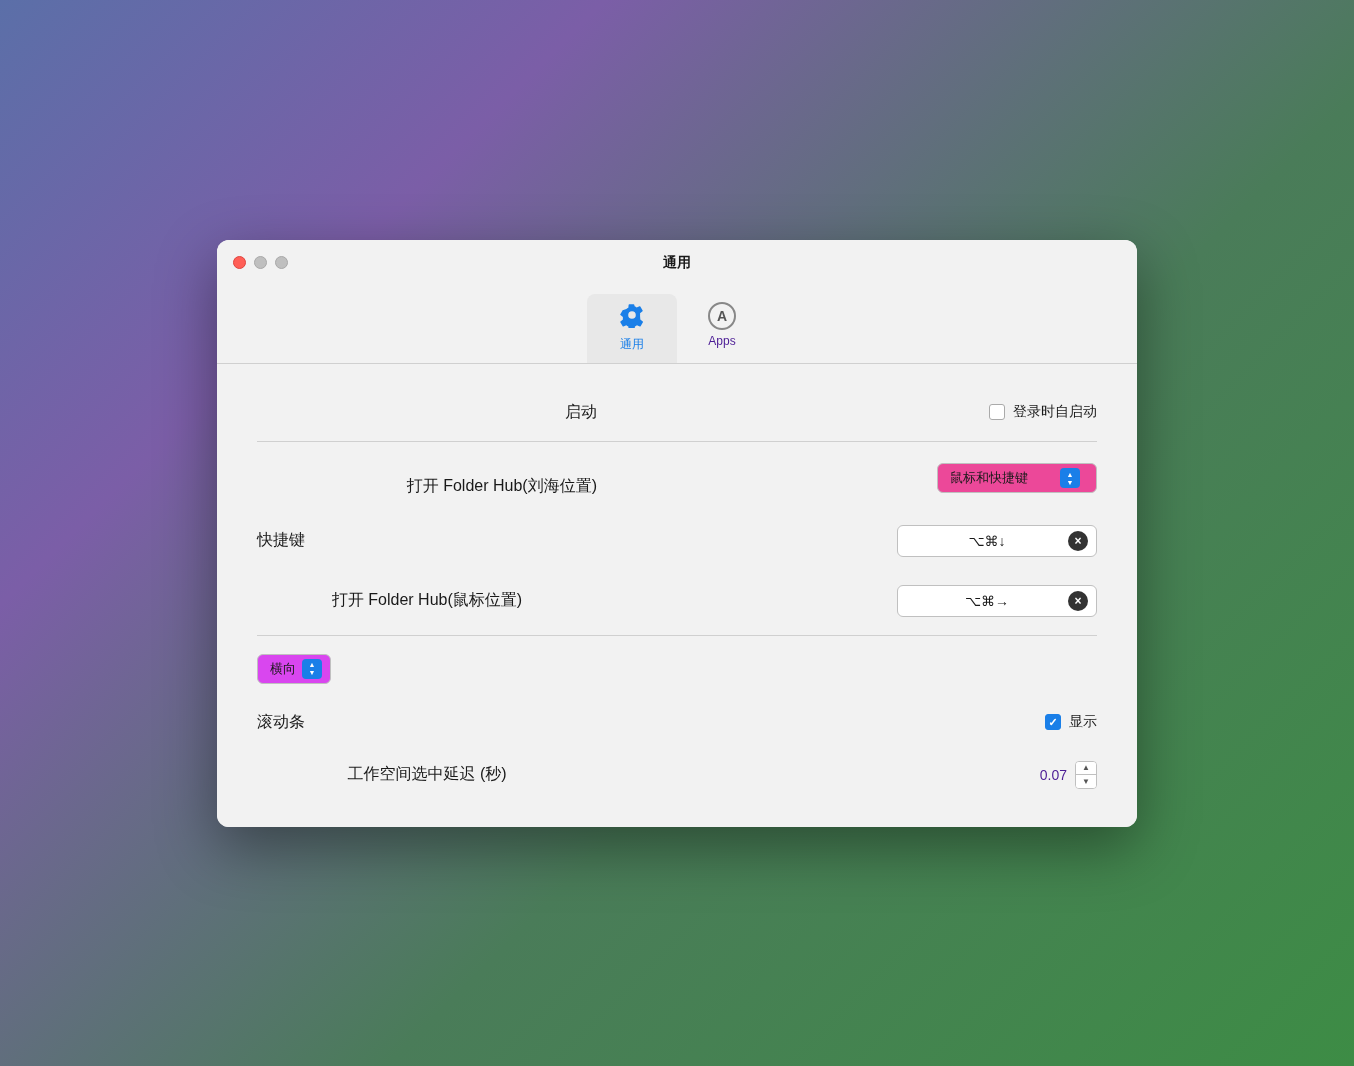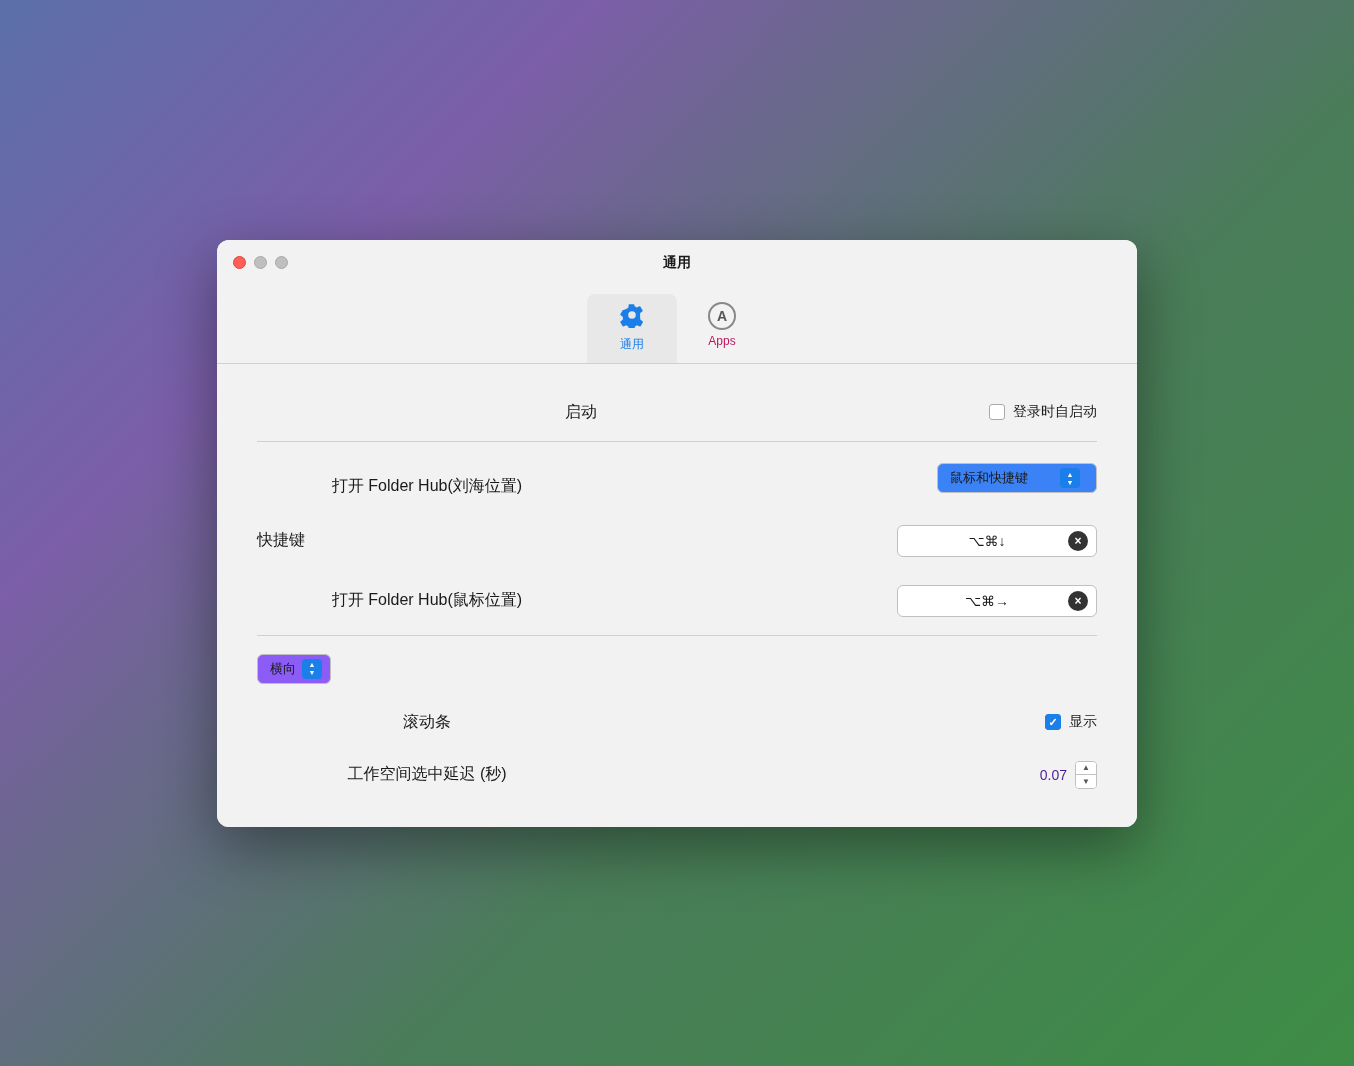--- a/index.html
+++ b/index.html
@@ -107,21 +107,21 @@
 
     .tab-item.active .tab-label {
       color: #1a7fe8;
     }
 
     .tab-item.active .tab-icon {
       color: #1a7fe8;
     }
 
     .tab-item:not(.active) .tab-label {
-      color: #be185d;
+      color: #4c1d95;
       text-align: center;
     }
 
     .tab-item:not(.active) .tab-icon {
       color: #555;
     }
 
     .gear-icon svg {
       width: 26px;
       height: 26px;
@@ -198,21 +198,21 @@
       content: '✓';
       color: white;
       font-size: 11px;
       font-weight: bold;
     }
 
     
     .select-control {
       display: flex;
       align-items: center;
-      background: #3b82f6;
+      background: #ec4899;
       border: 1px solid #c0c0c0;
       border-radius: 6px;
       padding: 4px 16px 4px 12px;
       cursor: pointer;
       gap: 6px;
       min-width: 160px;
     }
 
     .select-text {
       font-size: 13px;
@@ -268,21 +268,21 @@
       cursor: pointer;
       color: white;
       font-size: 12px;
       font-weight: bold;
     }
 
     
     .select-horizontal {
       display: flex;
       align-items: center;
-      background: #8b5cf6;
+      background: #d946ef;
       border: 1px solid #c0c0c0;
       border-radius: 6px;
       padding: 4px 8px 4px 12px;
       cursor: pointer;
       gap: 6px;
     }
 
     .select-horizontal-text {
       font-size: 13px;
       color: #1a1a1a;
@@ -373,21 +373,21 @@
           <div class="checkbox"></div>
           <span class="check-label">登录时自启动</span>
         </div>
       </div>
     </div>
 
     <div class="divider"></div>
 
     <div class="section">
       <div class="row">
-        <span class="row-label" style="width:340px; text-align:center;margin-top:16px;">打开 Folder Hub(刘海位置)</span>
+        <span class="row-label" style="width:340px; text-align:right;margin-top:16px;">打开 Folder Hub(刘海位置)</span>
         <div class="row-control">
           <div class="select-control">
             <span class="select-text">鼠标和快捷键</span>
             <div class="select-arrows">
               <span>▲</span>
               <span>▼</span>
             </div>
           </div>
         </div>
       </div>
@@ -423,21 +423,21 @@
             <span class="select-horizontal-text">横向</span>
             <div class="select-arrows">
               <span>▲</span>
               <span>▼</span>
             </div>
           </div>
         </div>
       </div>
 
       <div class="row">
-        <span class="row-label" style="width:340px; text-align:center;">滚动条</span>
+        <span class="row-label" style="width:340px; text-align:left;">滚动条</span>
         <div class="row-control">
           <div class="checkbox checked"></div>
           <span class="check-label">显示</span>
         </div>
       </div>
 
       <div class="row">
         <span class="row-label" style="width:340px; text-align:center;">工作空间选中延迟 (秒)</span>
         <div class="row-control">
           <div class="stepper">

